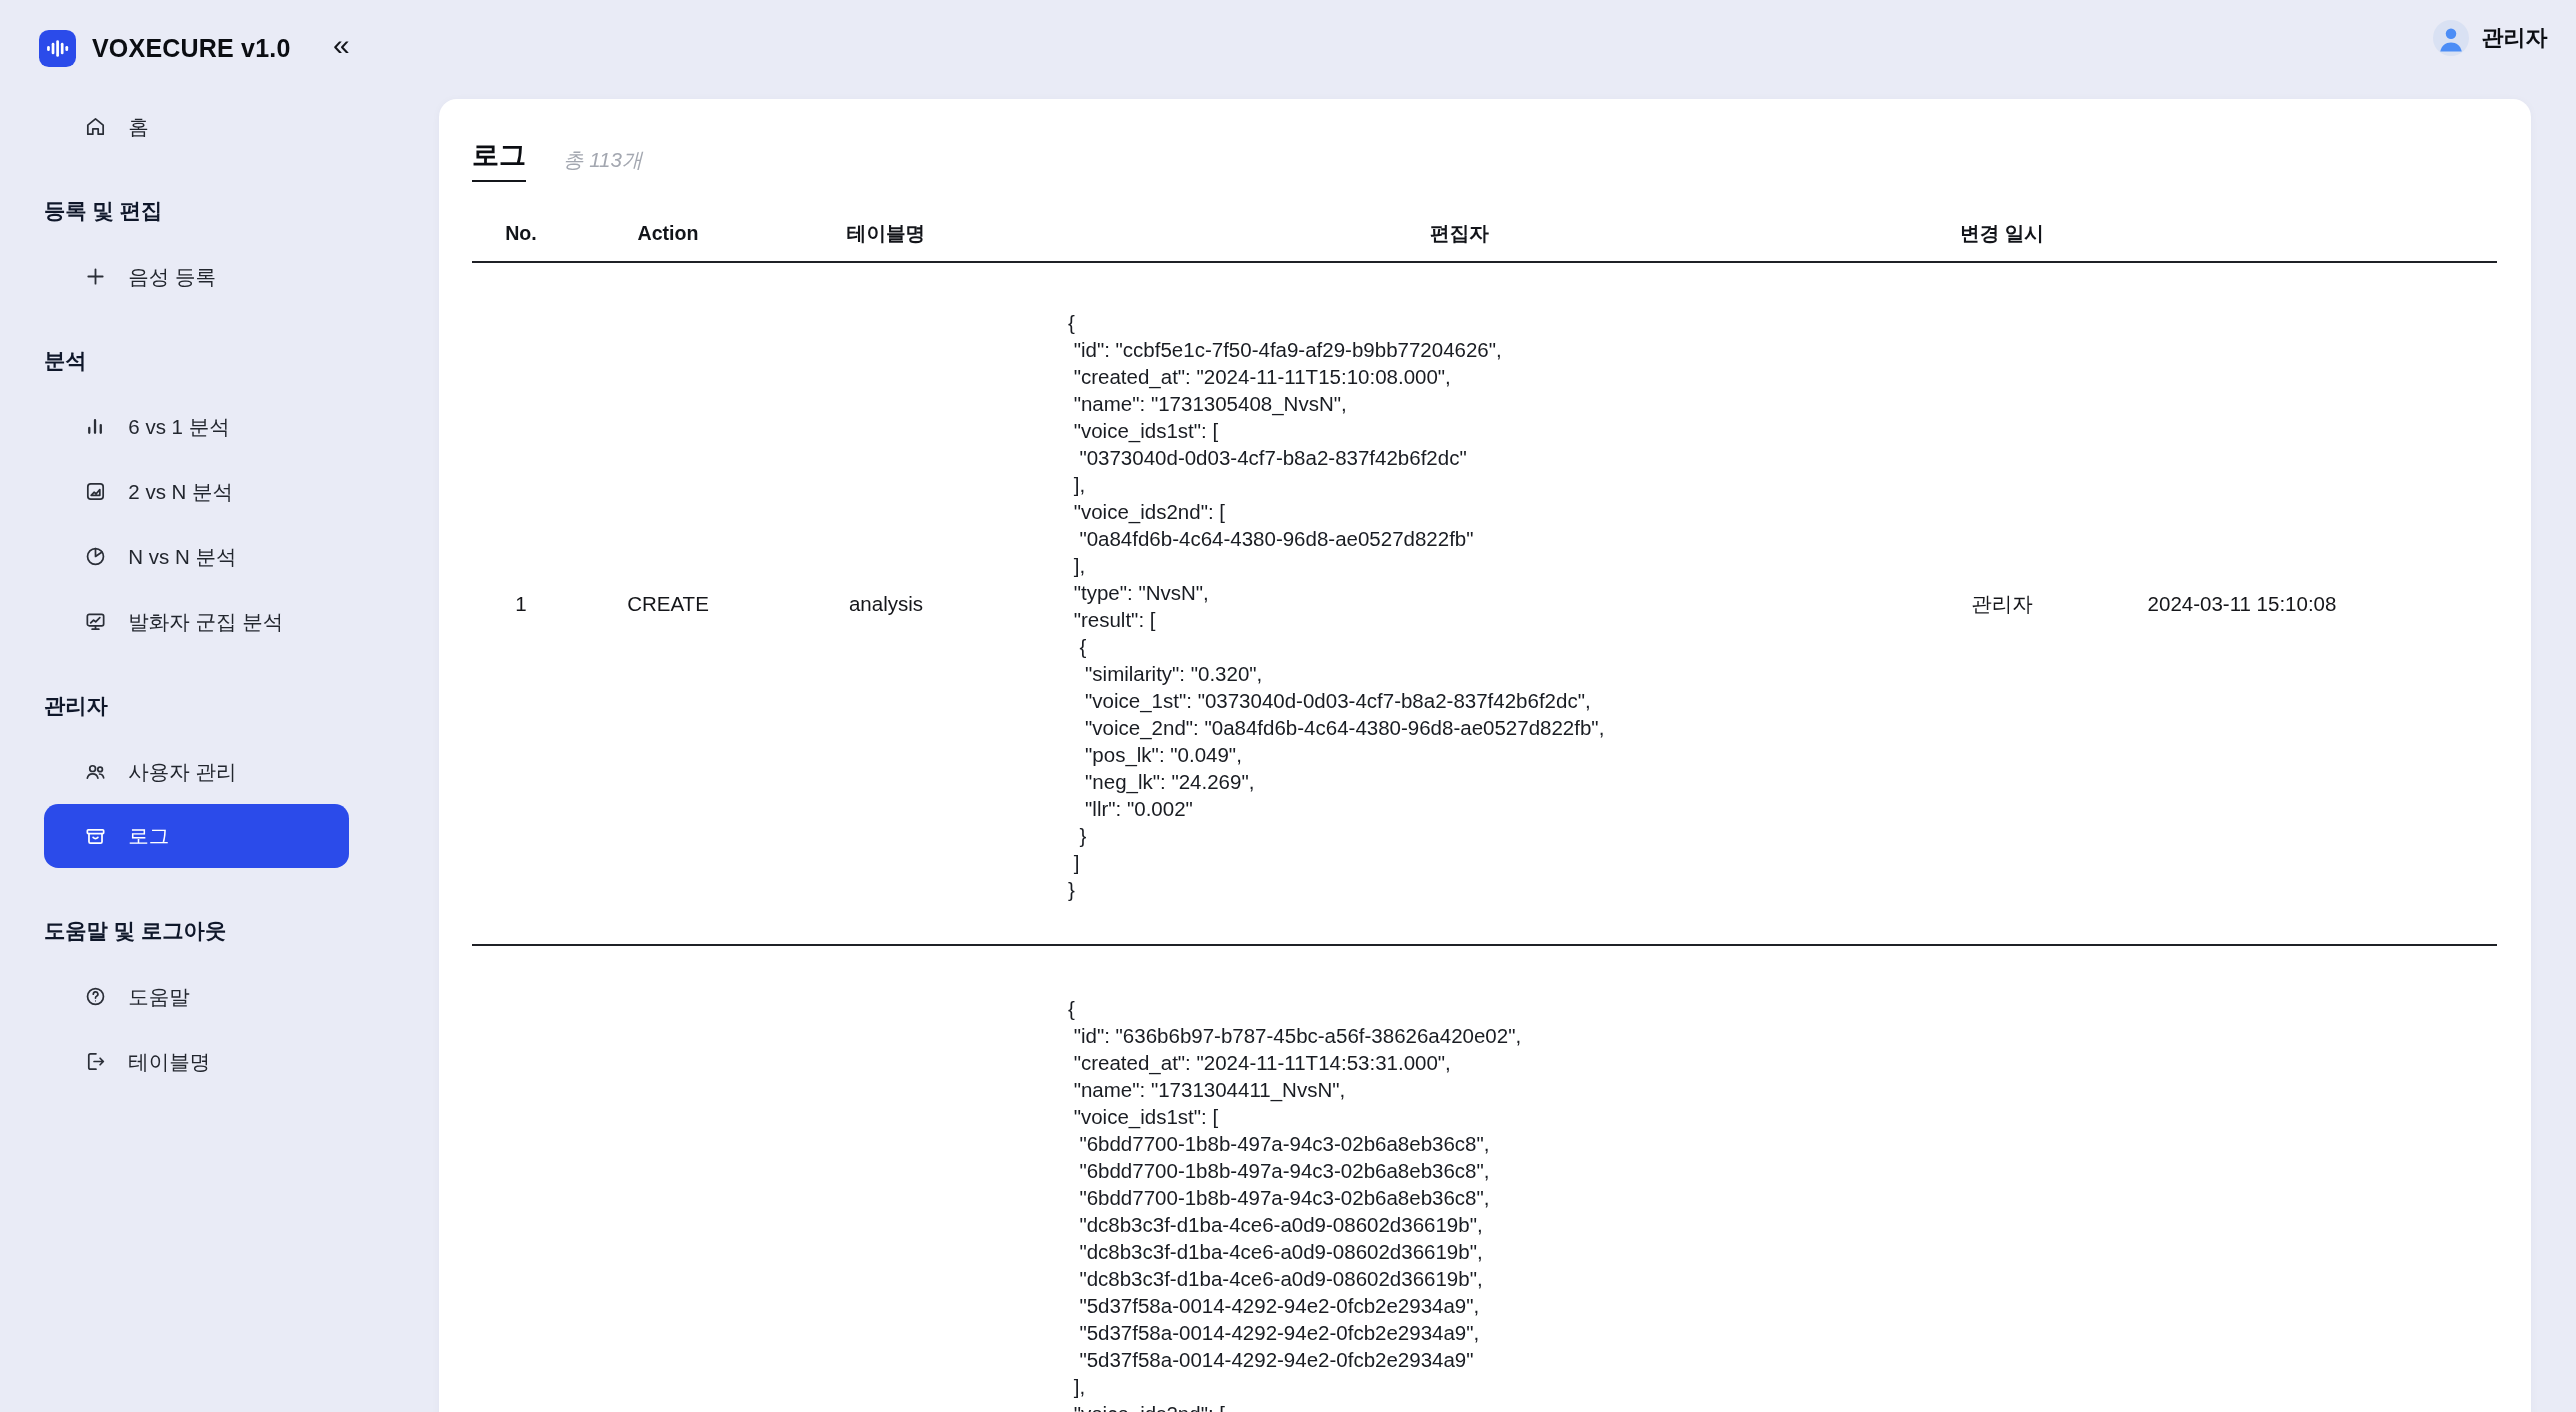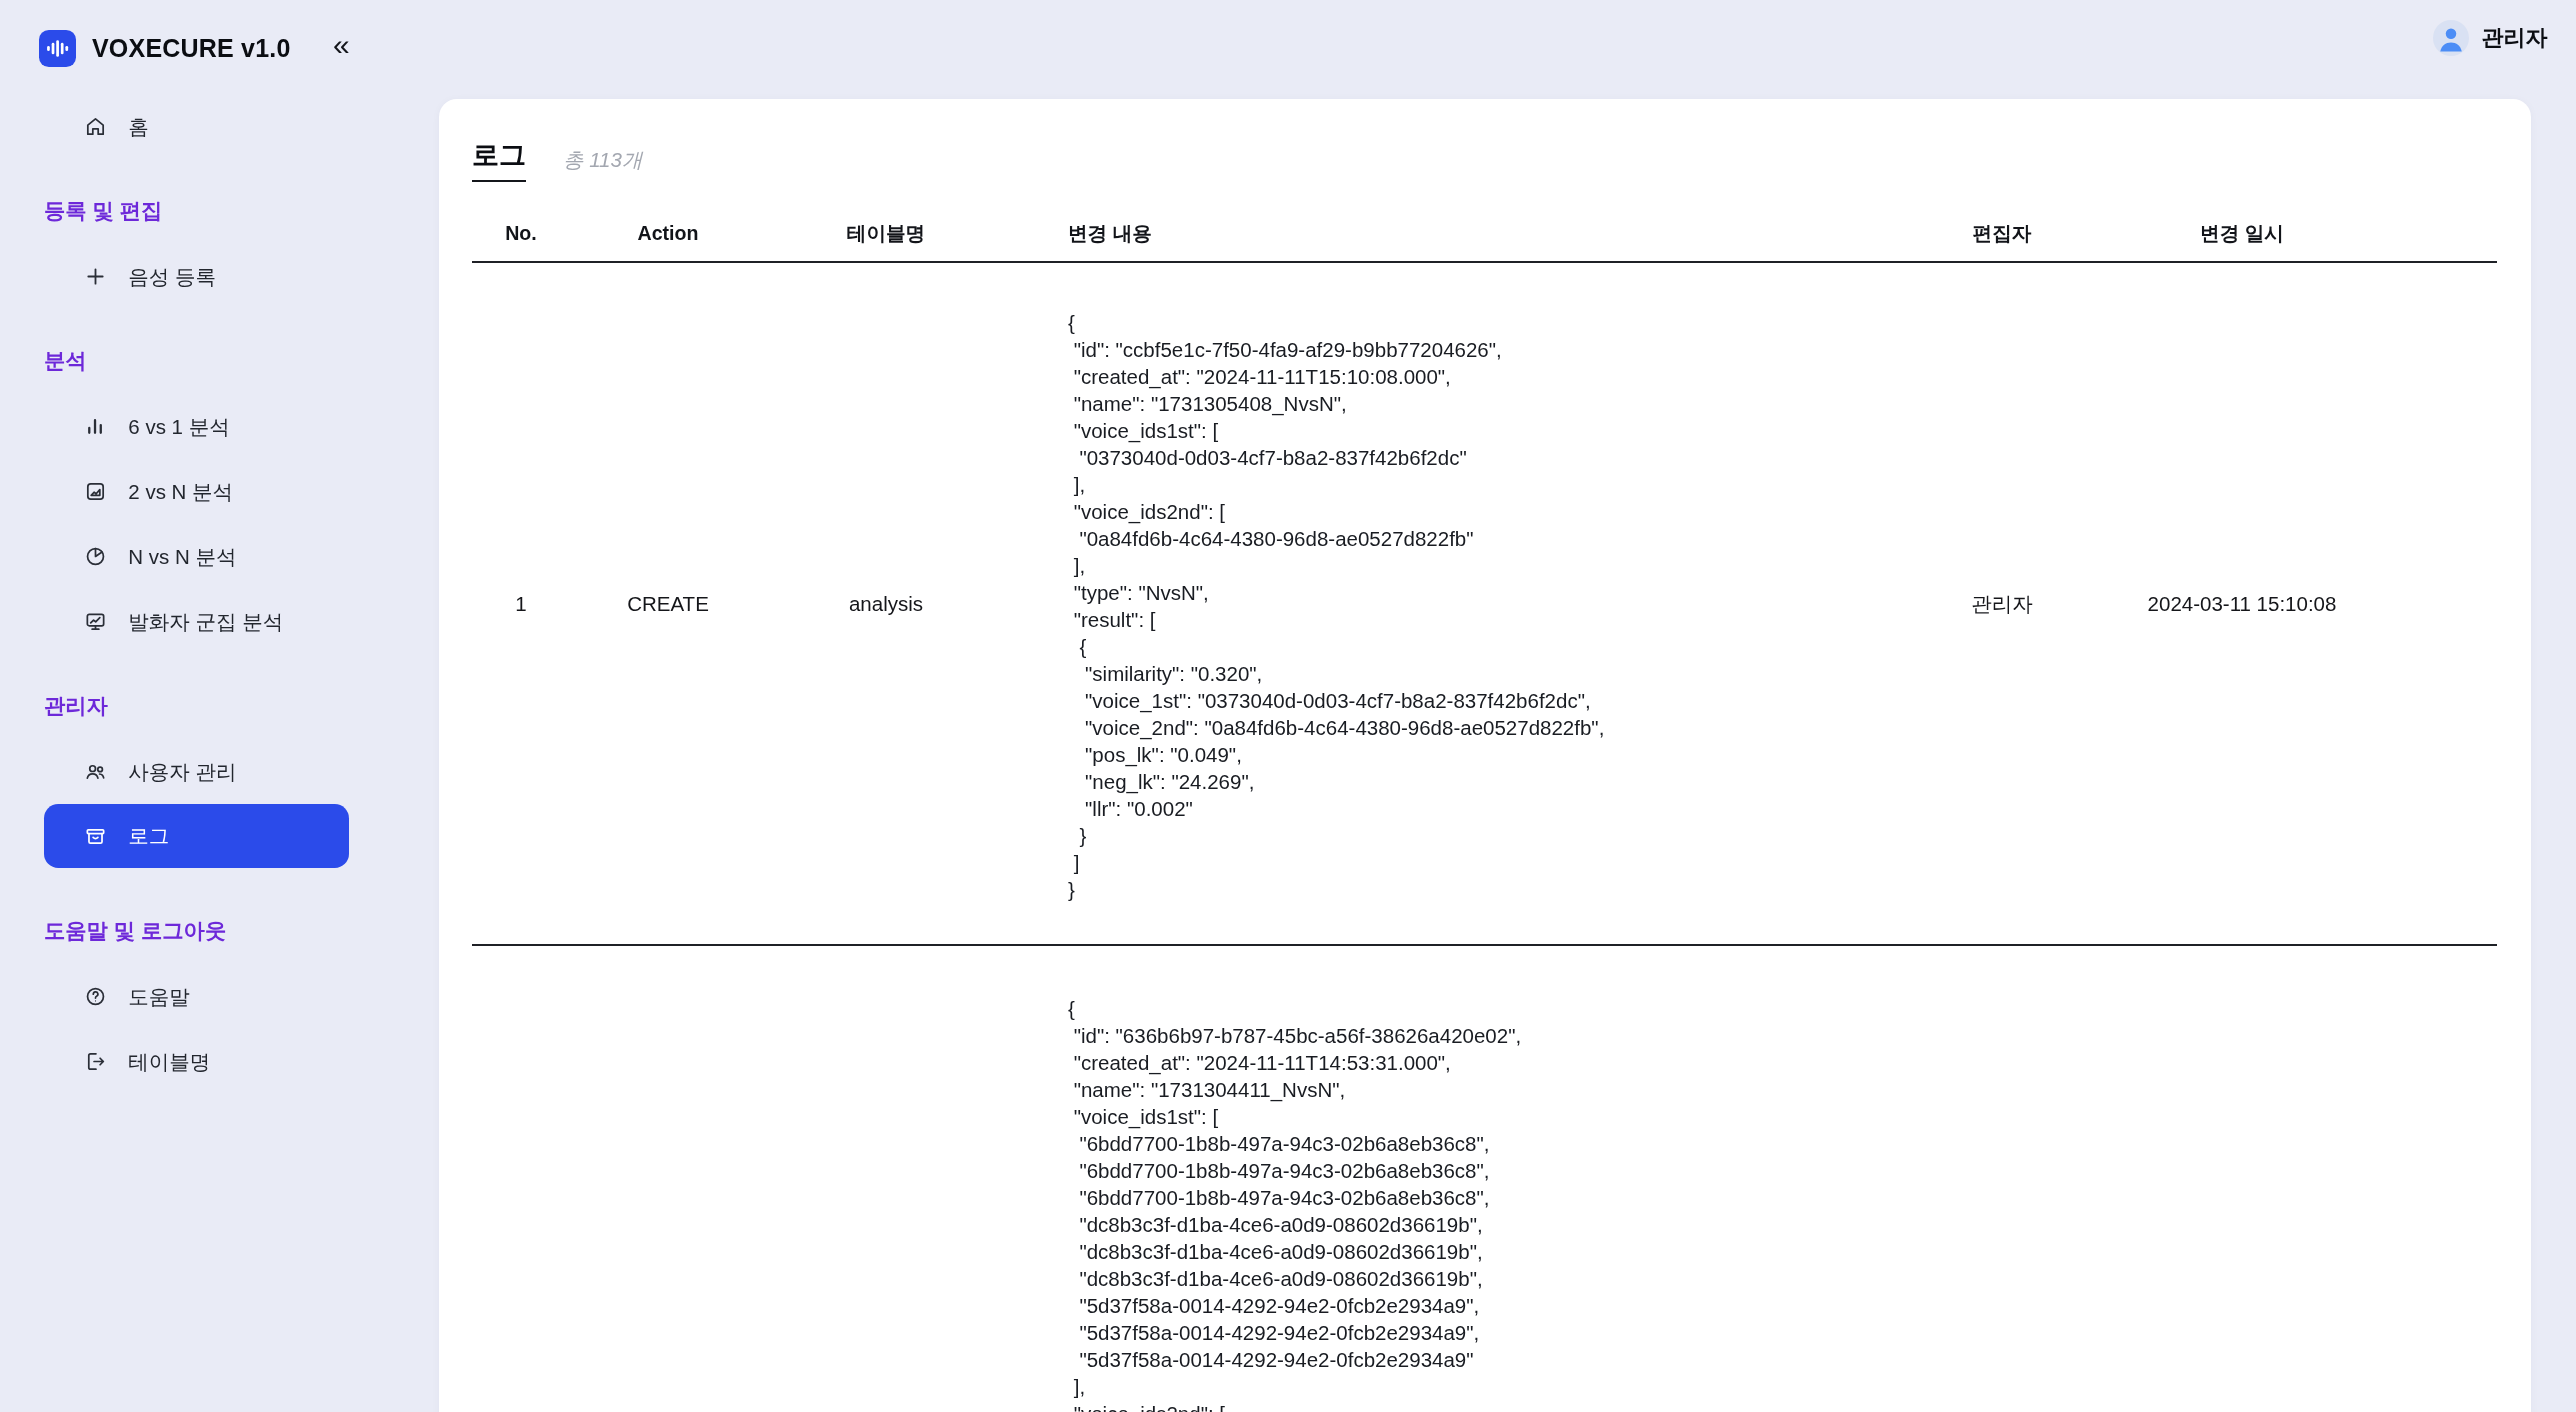--- a/index.html
+++ b/index.html
@@ -32,21 +32,21 @@
   .sidebar { position:absolute; left:44px; top:105px; width:305px; }
   .nav-item {
     height:43px; display:flex; align-items:center; padding-left:40px;
     border-radius:14.2px; cursor:pointer; color:#22262E; margin-bottom:22px;
   }
   .nav-item .nav-label { margin-left:21.3px; font-size:20.5px; }
   .nav-item svg { flex:0 0 auto; }
   .nav-item.active {
     background:var(--accent); color:#fff; height:64px; margin-top:-10.7px; margin-bottom:11.6px;
   }
-  .section-header { font-size:21.3px; font-weight:700; color:#6d28d9; margin:48px 0 30px 0; }
+  .section-header { font-size:21.3px; font-weight:700; color:#0f172a; margin:48px 0 30px 0; }
 
   
   .card {
     position:absolute; left:439px; top:99px; width:2092px; height:1334px;
     background:#fff; border-radius:18px 18px 0 0;
     box-shadow:0 1.8px 9px rgba(40,45,80,.04);
     padding:39px 34px 0 33px;
   }
   .title-row { display:flex; align-items:center; height:43px; }
   .page-title {
@@ -202,21 +202,20 @@
     <span class="page-title">로그</span>
     <span class="total-badge">총 113개</span>
   </div>
 
   <div class="log-table">
 
     <div class="trow thead">
       <div class="th">No.</div>
       <div class="th">Action</div>
       <div class="th">테이블명</div>
-      <div class="th col-content">변경 내용</div>
       <div class="th">편집자</div>
       <div class="th">변경 일시</div>
       <div class="th"></div>
     </div>
 
     <div class="trow tbody-row">
       <div class="td">1</div>
       <div class="td">CREATE</div>
       <div class="td">analysis</div>
       <div class="td col-content">

